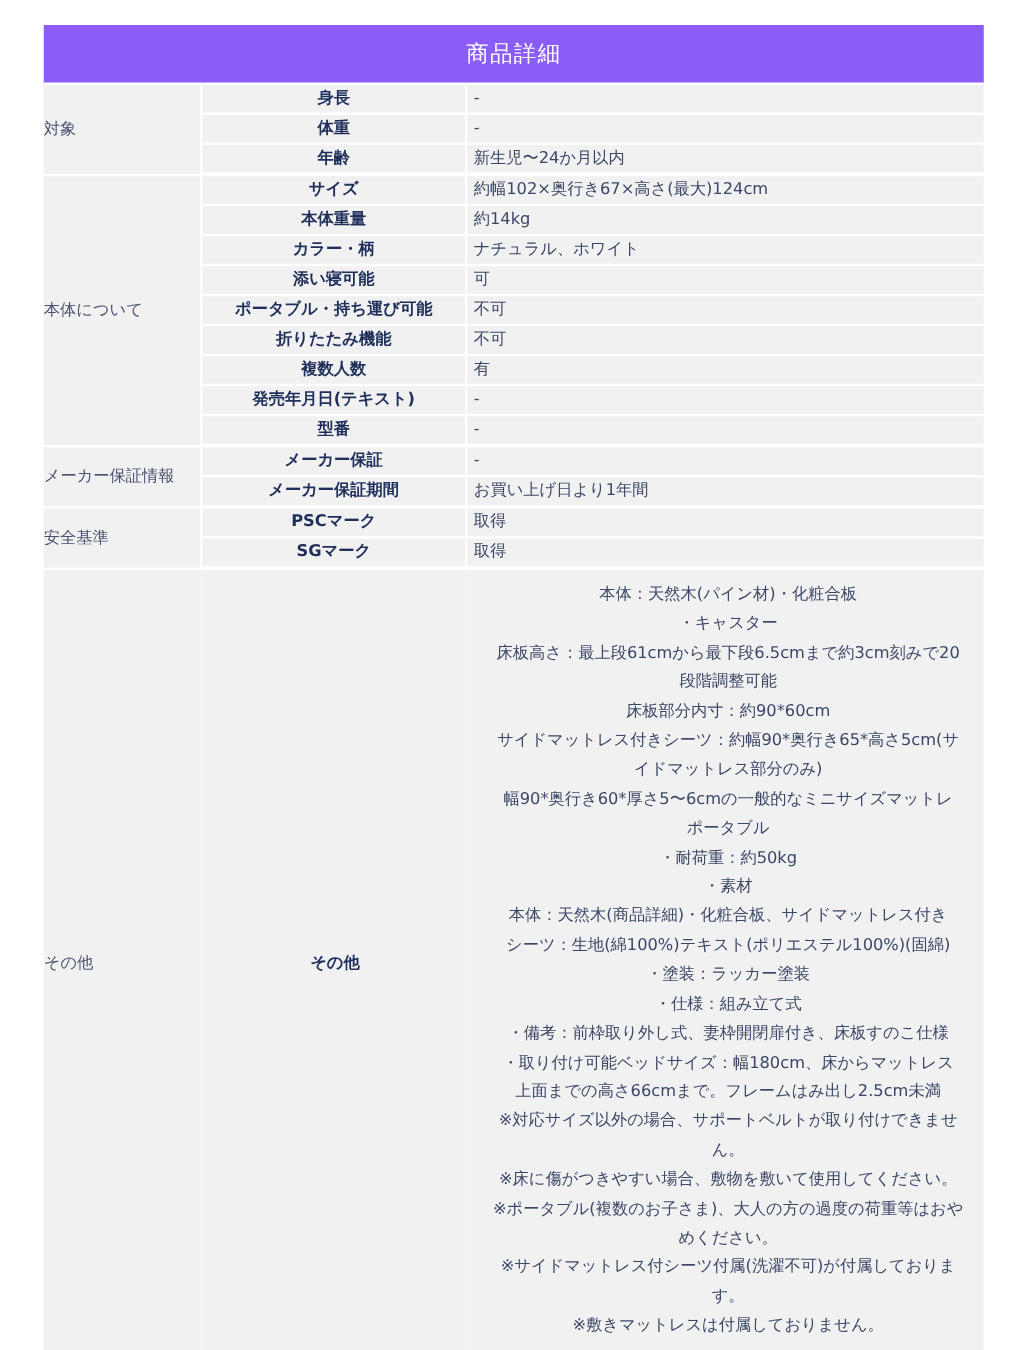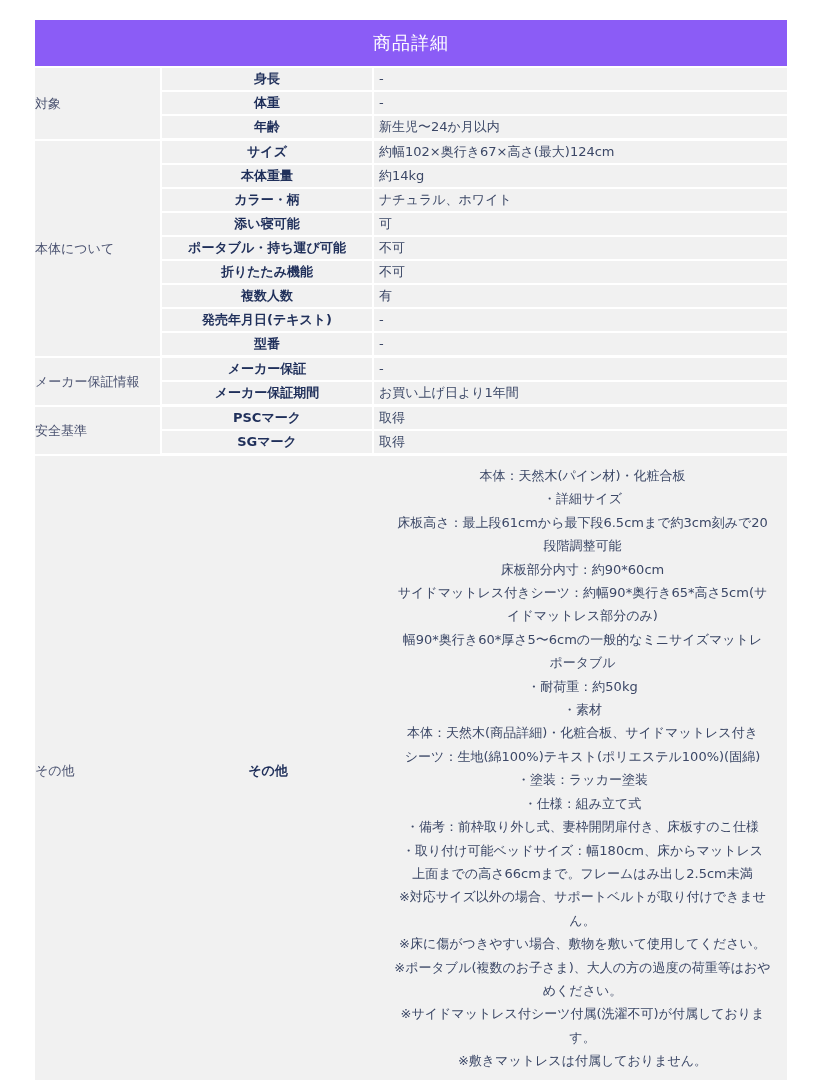--- a/index.html
+++ b/index.html
@@ -173,21 +173,21 @@
       <td class="label-cell">SGマーク</td>
       <td class="value-cell">取得</td>
     </tr>
 
     <tr class="other-row">
       <td class="group-cell">その他</td>
       <td class="label-cell">その他</td>
       <td class="value-cell">
         <div class="other-lines" id="other-lines">
             <div>本体：天然木(パイン材)・化粧合板</div>
-            <div>・詳細サイズ</div>
+            <div>・キャスター</div>
             <div>床板高さ：最上段61cmから最下段6.5cmまで約3cm刻みで20</div>
             <div>段階調整可能</div>
             <div>床板部分内寸：約90*60cm</div>
             <div>サイドマットレス付きシーツ：約幅90*奥行き65*高さ5cm(サ</div>
             <div>イドマットレス部分のみ)</div>
             <div>幅90*奥行き60*厚さ5〜6cmの一般的なミニサイズマットレ</div>
             <div>ポータブル</div>
             <div>・耐荷重：約50kg</div>
             <div>・素材</div>
             <div>本体：天然木(商品詳細)・化粧合板、サイドマットレス付き</div>

